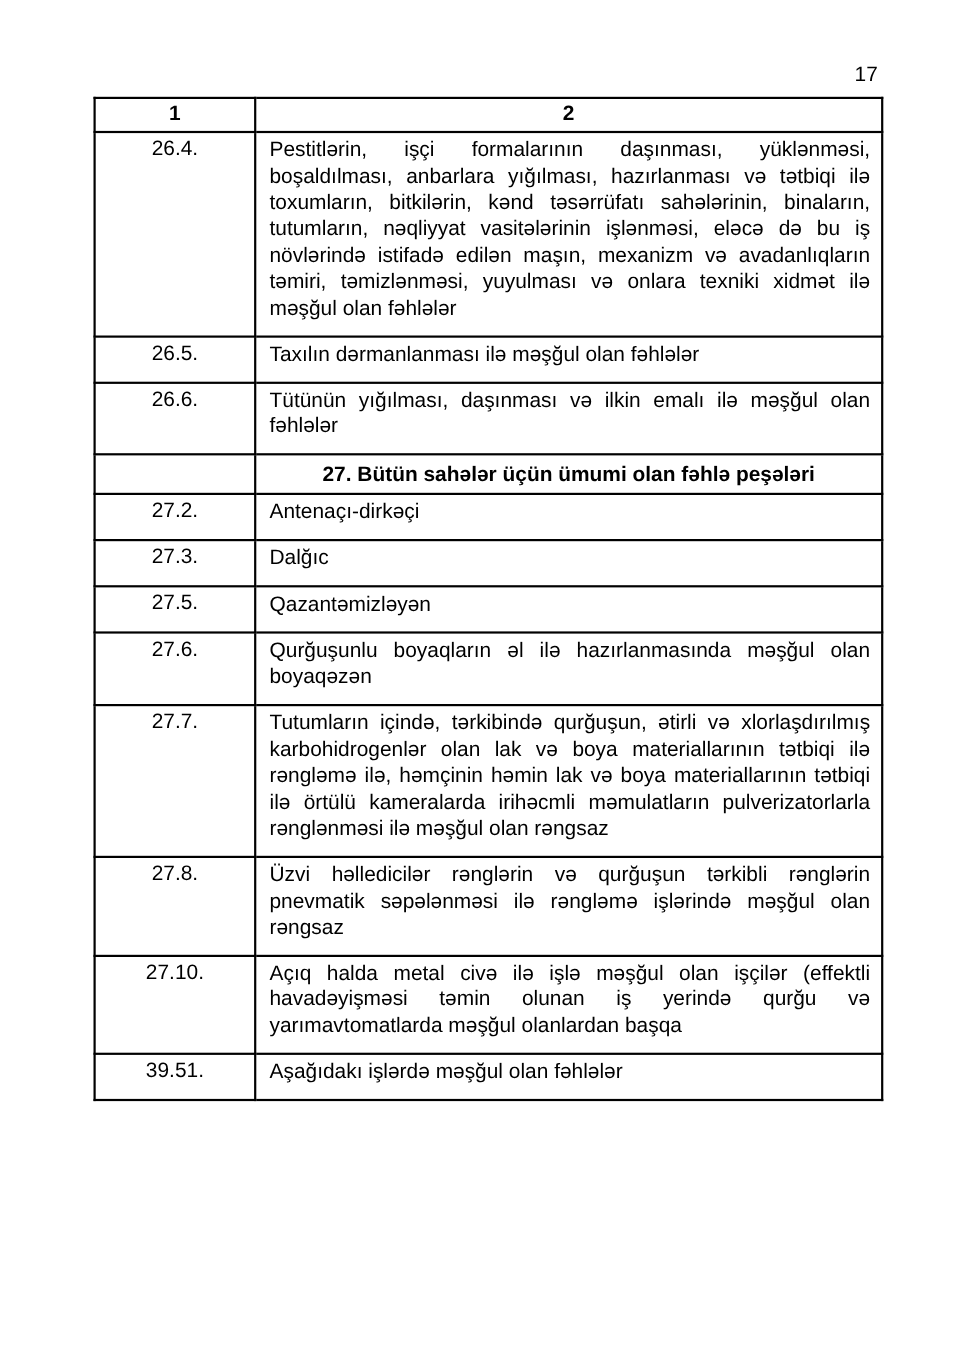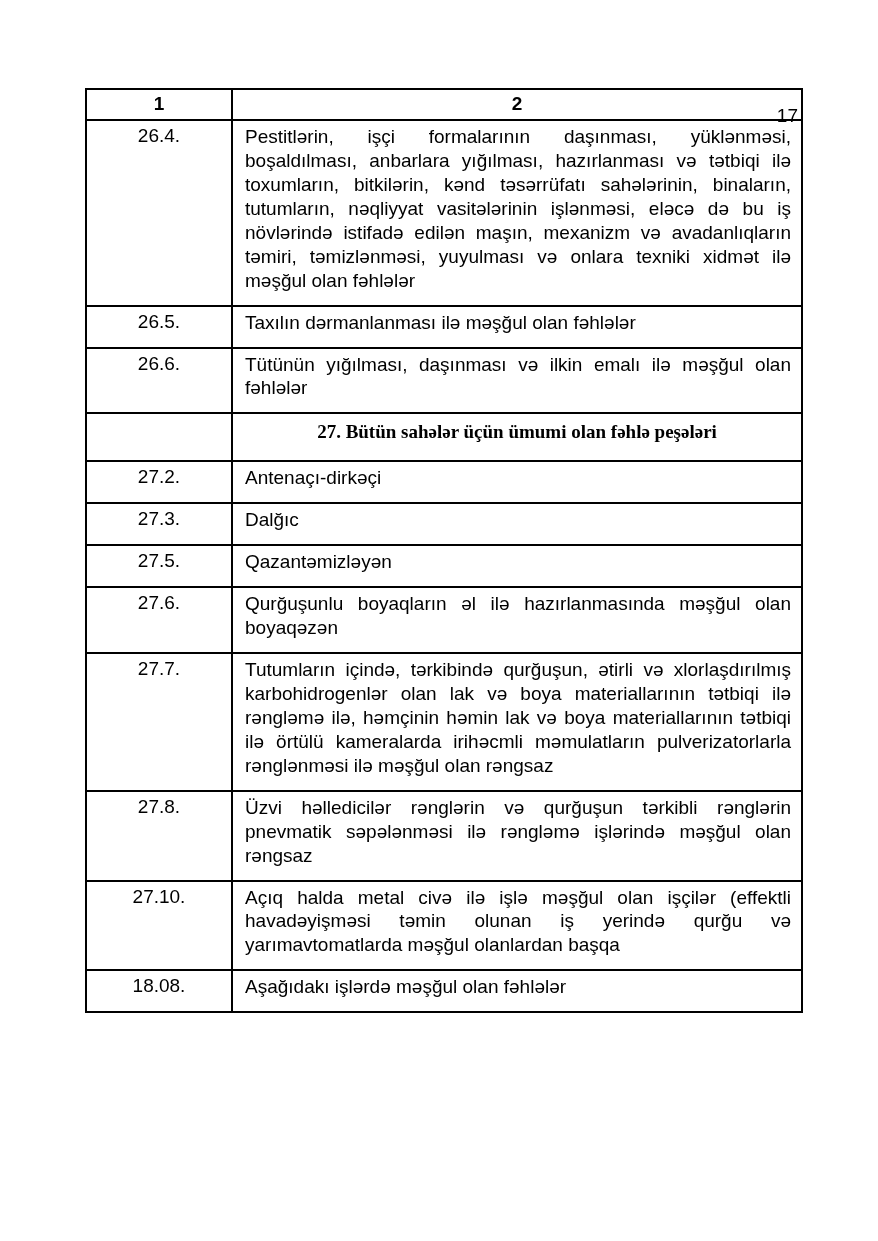--- a/index.html
+++ b/index.html
@@ -9,21 +9,20 @@
     color: #000000;
     font-family: "Liberation Sans", sans-serif;
     position: relative;
     overflow: hidden;
   }
   .page-number {
     position: absolute;
     top: 58px;
     right: 80px;
     font-size: 19px;
-    margin-top: 47px;
   }
   table.doc-table {
     position: absolute;
     top: 88px;
     left: 85px;
     width: 716px;
     border-collapse: collapse;
     table-layout: fixed;
   }
   .doc-table th, .doc-table td {
@@ -43,22 +42,21 @@
   }
   td.text-cell {
     text-align: justify;
     font-size: 19px;
     line-height: 1.26;
     padding: 4px 10px 12px 12px;
   }
   td.section-cell {
     text-align: center;
     font-weight: bold;
-    padding: 6px 4px 16px 4px;
-    font-family: Liberation Serif, serif;
+    padding: 6px 4px 4px 4px;
   }
 </style>
 </head>
 <body>
 
 <div class="page">
   <div class="page-number">17</div>
   <table class="doc-table">
     <colgroup>
       <col style="width:146px">
@@ -109,18 +107,18 @@
         </tr>
         <tr>
           <td class="num-cell">27.8.</td>
           <td class="text-cell">Üzvi həlledicilər rənglərin və qurğuşun tərkibli rənglərin pnevmatik səpələnməsi ilə rəngləmə işlərində məşğul olan rəngsaz</td>
         </tr>
         <tr>
           <td class="num-cell">27.10.</td>
           <td class="text-cell">Açıq halda metal civə ilə işlə məşğul olan işçilər (effektli havadəyişməsi təmin olunan iş yerində qurğu və yarımavtomatlarda məşğul olanlardan başqa</td>
         </tr>
         <tr>
-          <td class="num-cell">18.08.</td>
+          <td class="num-cell">39.51.</td>
           <td class="text-cell">Aşağıdakı işlərdə məşğul olan fəhlələr</td>
         </tr>
       </tbody>
   </table>
 </div>
 
 </body></html>

